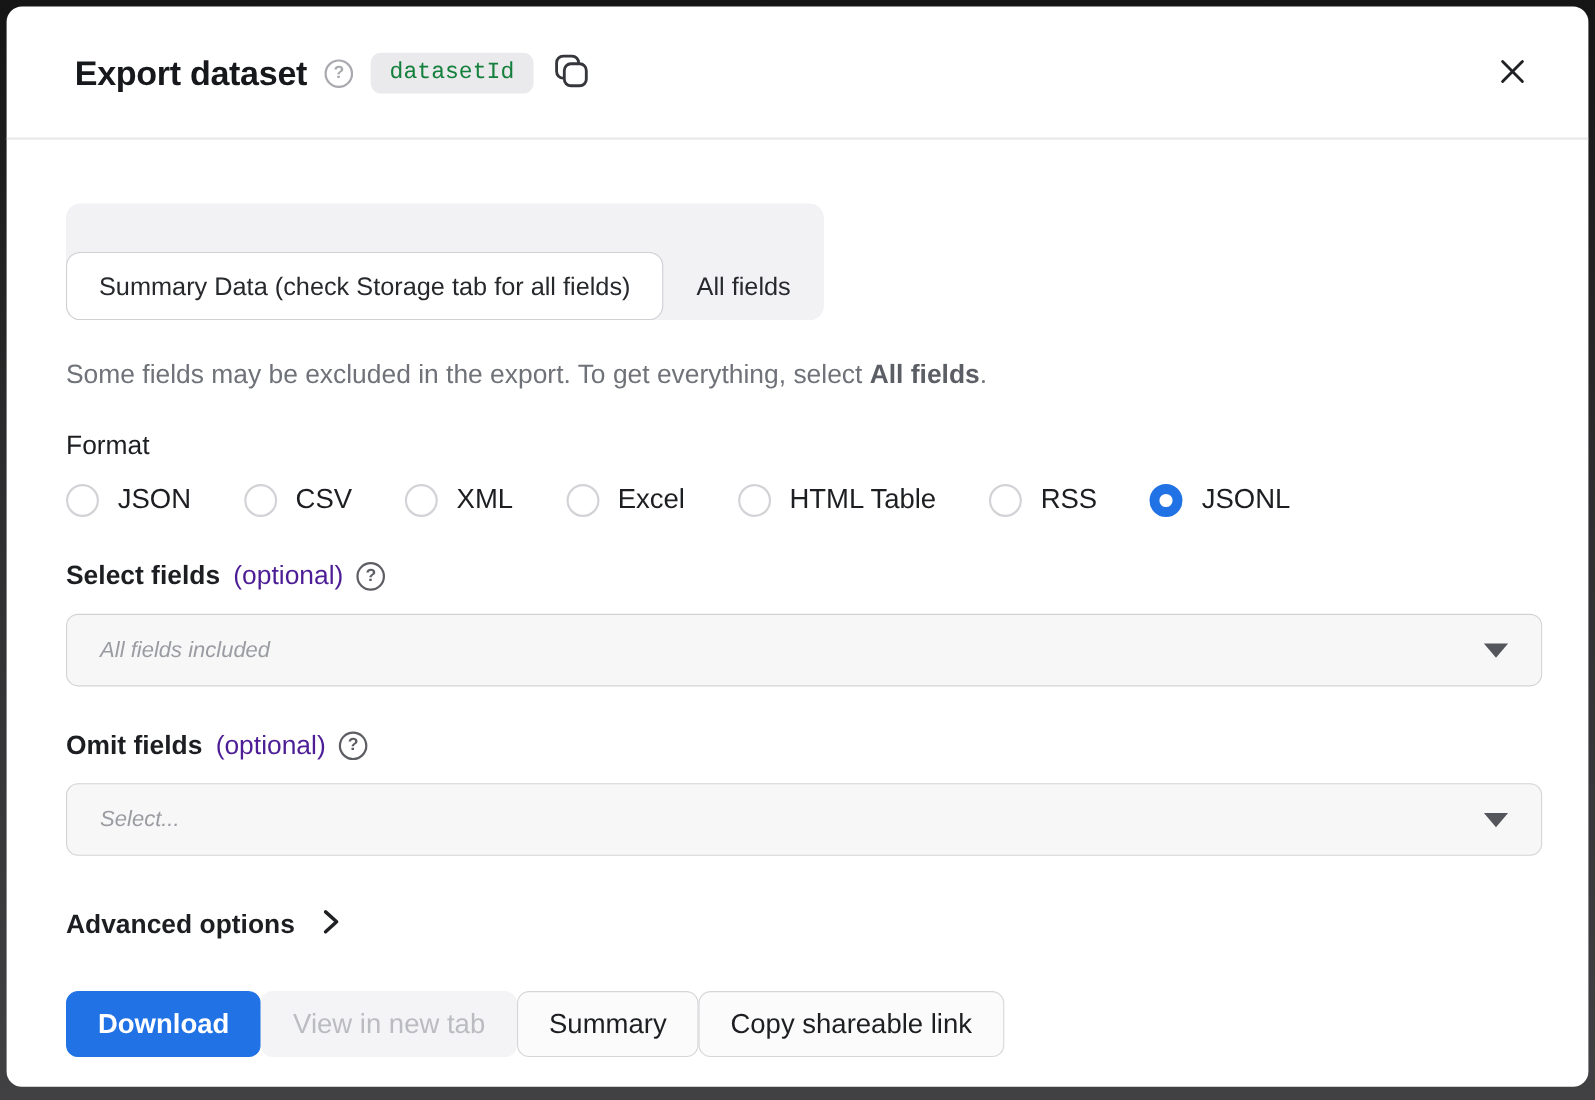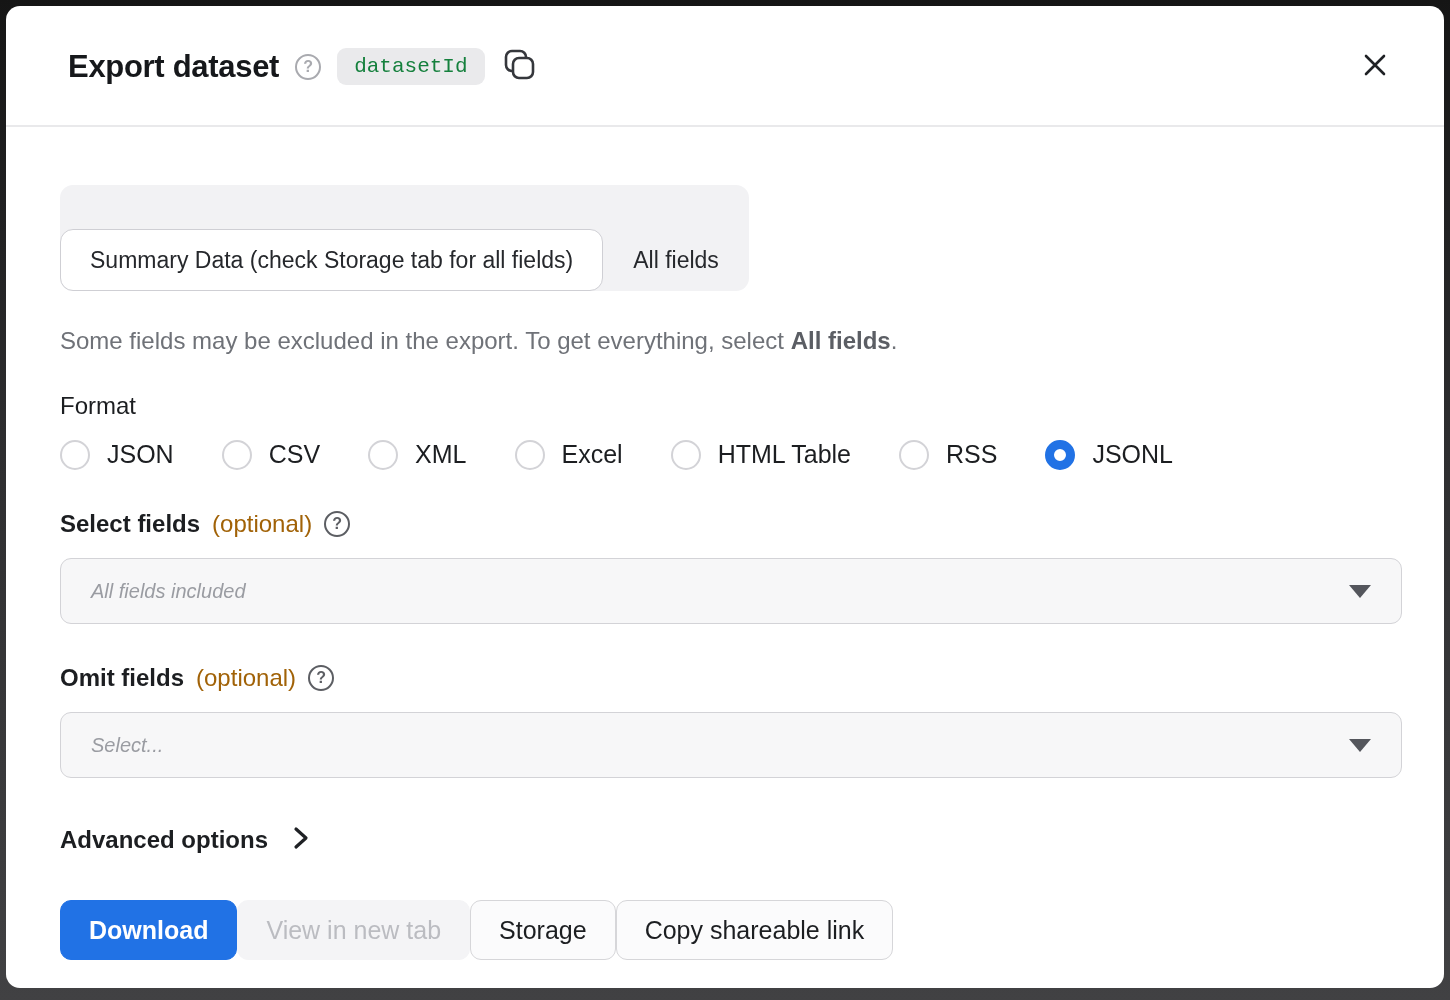--- a/index.html
+++ b/index.html
@@ -34,21 +34,21 @@
     font-family:Liberation Mono, monospace;
     font-size:21px; padding:7px 17px; border-radius:9px;
   }
   .copy-btn { background:none; border:none; cursor:pointer; display:inline-flex; padding:2px; }
   .spacer { flex:1; }
   .close-btn { background:none; border:none; cursor:pointer; display:inline-flex; padding:4px; margin-right:2px; }
   
   .modal-body { padding:40px 48px 0 54px; flex:1; }
   .section-label { font-size:24px; color:#1c1e21; font-weight:400; }
   .section-label.bold { font-weight:700; }
-  .optional { color:#a16207; font-weight:400; }
+  .optional { color:#4c1d95; font-weight:400; }
   .label-row { display:flex; align-items:center; gap:12px; }
   
   .seg-group {
     display:inline-flex; background:#f2f2f4; border-radius:13px;
     margin-top:18px; align-items:stretch;
   }
   .seg {
     font-size:23px; color:#26282c; padding:0 29px; height:62px;
     display:flex; align-items:center; border-radius:13px;
     cursor:pointer; border:1px solid transparent; background:transparent;
@@ -198,18 +198,18 @@
         <svg width="22" height="28" viewBox="0 0 22 28">
           <path d="M6 5 L16 14 L6 23" stroke="#1f2125" stroke-width="3.2" fill="none" stroke-linecap="round" stroke-linejoin="round"></path>
         </svg>
       </span>
     </div>
 
     
     <div class="actions">
       <button class="btn primary">Download</button>
       <button class="btn disabled" disabled="">View in new tab</button>
-      <button class="btn">Storage</button>
+      <button class="btn">Summary</button>
       <button class="btn">Copy shareable link</button>
     </div>
 
   </div>
 </div>
 
 </body></html>

